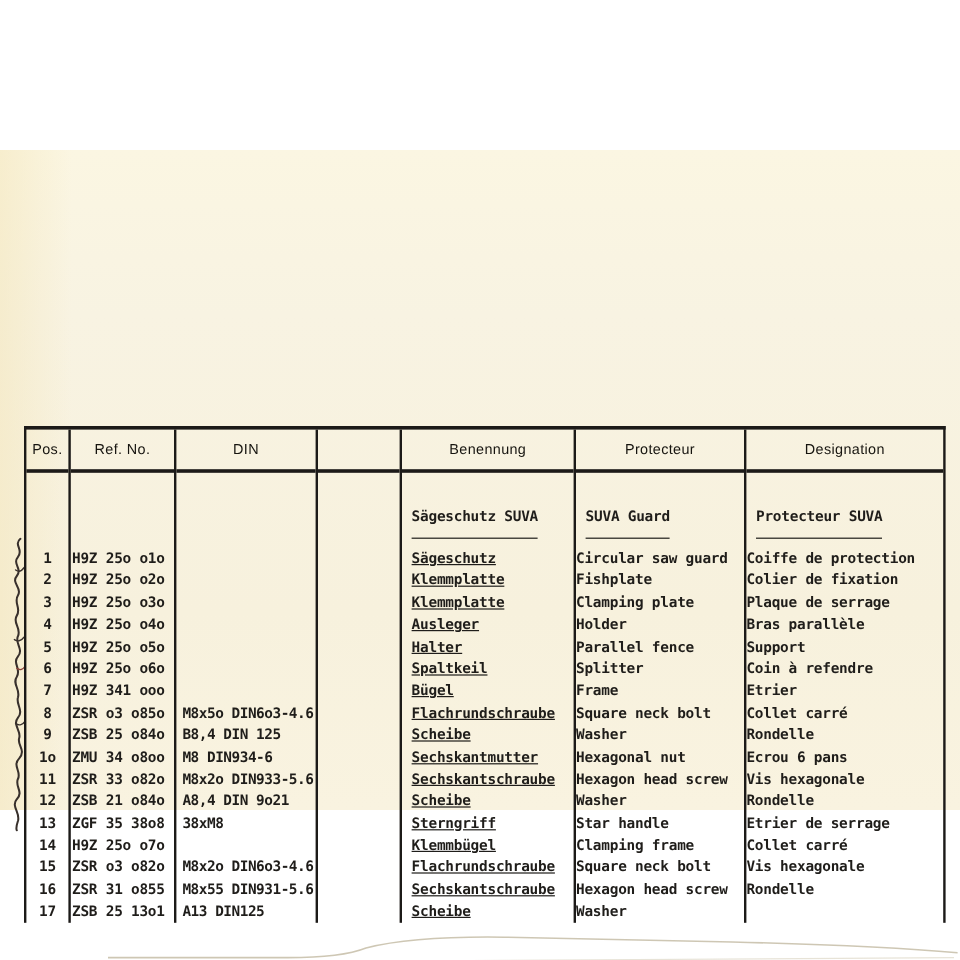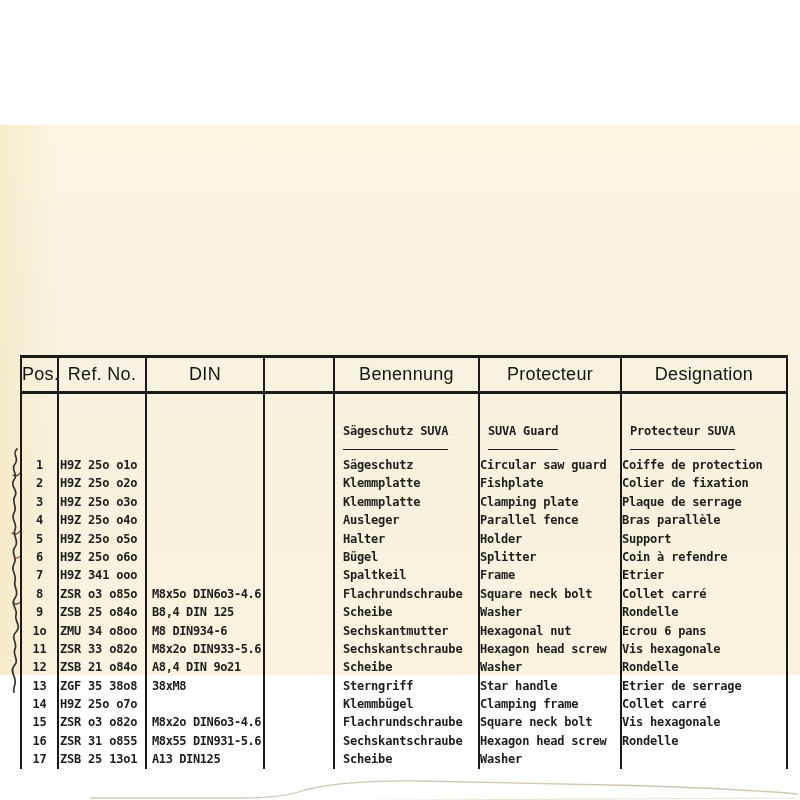--- a/index.html
+++ b/index.html
@@ -29,38 +29,38 @@
     display:grid;
     grid-template-columns:37px 88px 118px 70px 145px 142px 164px;
     border:2px solid #1c1a18; border-top-width:3px; border-bottom:none;
     color:#1f1d1a;
   }
   .col { border-right:2px solid #1c1a18; min-width:0; }
   .col:last-child { border-right:none; }
 
   .th {
     height:36px; line-height:33px; border-bottom:3px solid #1c1a18;
-    text-align:center; font-size:18px; letter-spacing:.3px; color:#16140f;
+    text-align:center; font-size:12px; letter-spacing:.3px; color:#16140f;
     white-space:nowrap; overflow:hidden;
   }
   .sub { height:62px; padding:27px 0 0 8px; white-space:nowrap; overflow:hidden; }
   .sub .section-title{
     font-family:"DejaVu Sans Mono", monospace; font-weight:700; font-size:12px;
     letter-spacing:-0.2px; border-bottom:1.5px solid #1f1d1a; padding-bottom:11px;
   }
 
   .cell {
     height:18.4px; line-height:18.4px;
     font-family:"DejaVu Sans Mono", monospace; font-weight:700; font-size:12px;
     letter-spacing:-0.2px; white-space:nowrap; overflow:hidden;
   }
   .col[data-col="pos"]        .cell { text-align:center; }
   .col[data-col="ref"]        .cell { padding-left:1px; }
   .col[data-col="din"]        .cell { padding-left:5px; letter-spacing:-0.4px; }
-  .col[data-col="benennung"]  .cell { padding-left:8px; }
+  .col[data-col="benennung"]  .cell { padding-left:8px;text-decoration:underline; }
 </style>
 </head>
 <body>
 
 <div id="stage">
 
   <div class="sheet">
 
     <svg class="margin-scribble" viewBox="0 0 28 248" fill="none">
       <path d="M15,4 C9,9 18,13 13,19 C8,25 17,29 12,35 C7,41 17,45 13,51
@@ -179,22 +179,22 @@
         <div class="th">Benennung</div>
         <div class="sub">
           <span class="section-title">Sägeschutz SUVA</span>
         </div>
         <div class="cells">
             <div class="cell">Sägeschutz</div>
             <div class="cell">Klemmplatte</div>
             <div class="cell">Klemmplatte</div>
             <div class="cell">Ausleger</div>
             <div class="cell">Halter</div>
+            <div class="cell">Spaltkeil</div>
             <div class="cell">Bügel</div>
-            <div class="cell">Spaltkeil</div>
             <div class="cell">Flachrundschraube</div>
             <div class="cell">Scheibe</div>
             <div class="cell">Sechskantmutter</div>
             <div class="cell">Sechskantschraube</div>
             <div class="cell">Scheibe</div>
             <div class="cell">Sterngriff</div>
             <div class="cell">Klemmbügel</div>
             <div class="cell">Flachrundschraube</div>
             <div class="cell">Sechskantschraube</div>
             <div class="cell">Scheibe</div>
@@ -203,22 +203,22 @@
 
       <div class="col" data-col="description">
         <div class="th">Protecteur</div>
         <div class="sub">
           <span class="section-title">SUVA Guard</span>
         </div>
         <div class="cells">
             <div class="cell">Circular saw guard</div>
             <div class="cell">Fishplate</div>
             <div class="cell">Clamping plate</div>
+            <div class="cell">Holder</div>
             <div class="cell">Parallel fence</div>
-            <div class="cell">Holder</div>
             <div class="cell">Splitter</div>
             <div class="cell">Frame</div>
             <div class="cell">Square neck bolt</div>
             <div class="cell">Washer</div>
             <div class="cell">Hexagonal nut</div>
             <div class="cell">Hexagon head screw</div>
             <div class="cell">Washer</div>
             <div class="cell">Star handle</div>
             <div class="cell">Clamping frame</div>
             <div class="cell">Square neck bolt</div>

